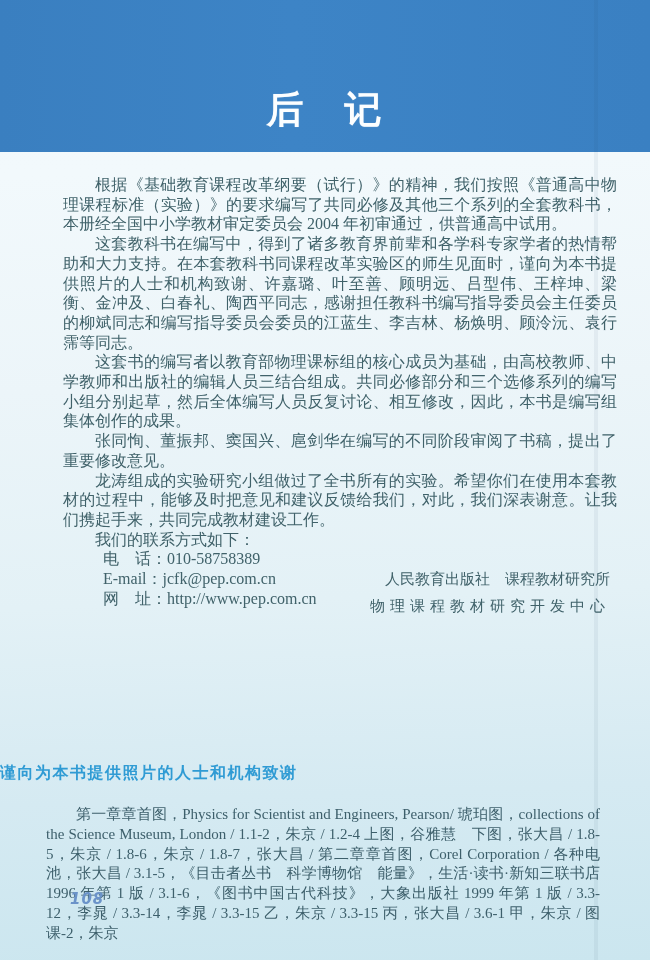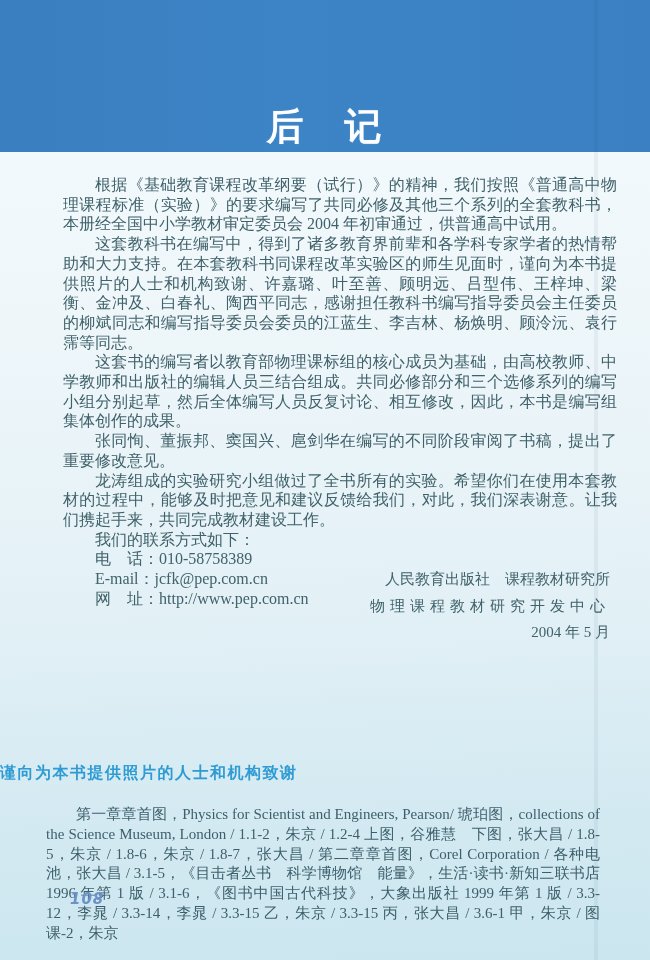--- a/index.html
+++ b/index.html
@@ -21,32 +21,32 @@
   
   .band {
     position:absolute; top:0; left:0; right:0; height:152px;
     background:linear-gradient(90deg,#3a7fc0 0%, #3d84c6 45%, #3a80c2 100%);
     display:flex; align-items:flex-end; justify-content:center;
   }
   .band-title {
     color:#fcfeff;
     font-size:37px; font-weight:bold;
     letter-spacing:2px;
-    padding-bottom:0;
+    padding-bottom:17px;
     text-shadow:0 0 1px rgba(255,255,255,.4);
   }
   
   .content {
     position:absolute; top:175px; left:63px; width:554px;
     color:#40626a; font-size:16px; line-height:19.7px;
     text-align:justify;
   }
   .content p { margin:0; text-indent:2em; }
   .contact-line { margin:0; text-indent:2em; }
-  .contact-line .lbl { letter-spacing:0; }
+  .contact-line .lbl { letter-spacing:0;margin-left:8px; }
   
   .signature {
     position:absolute; top:566px; right:40px; width:310px;
     text-align:center; color:#40626a;
     font-size:15px; line-height:26.5px;
   }
   .signature div { white-space:nowrap;text-align:right; }
   .signature .ls { letter-spacing:5px; }
   
   .credits-title {
@@ -84,21 +84,20 @@
     <p>龙涛组成的实验研究小组做过了全书所有的实验。希望你们在使用本套教材的过程中，能够及时把意见和建议反馈给我们，对此，我们深表谢意。让我们携起手来，共同完成教材建设工作。</p>
     <p>我们的联系方式如下：</p>
     <p class="contact-line"><span class="lbl">电　话：</span><span>010-58758389</span></p>
     <p class="contact-line"><span class="lbl">E-mail：</span><span>jcfk@pep.com.cn</span></p>
     <p class="contact-line"><span class="lbl">网　址：</span><span>http://www.pep.com.cn</span></p>
   </div>
 
   <div class="signature">
     <div>人民教育出版社　课程教材研究所</div>
     <div class="ls">物理课程教材研究开发中心</div>
-    <div>2004 年 5 月</div>
   </div>
 
   <div class="credits-title">谨向为本书提供照片的人士和机构致谢</div>
 
   <div class="credits">第一章章首图，Physics for Scientist and Engineers, Pearson/ 琥珀图，collections of the Science Museum, London / 1.1-2，朱京 / 1.2-4 上图，谷雅慧　下图，张大昌 / 1.8-5，朱京 / 1.8-6，朱京 / 1.8-7，张大昌 / 第二章章首图，Corel Corporation / 各种电池，张大昌 / 3.1-5，《目击者丛书　科学博物馆　能量》，生活·读书·新知三联书店 1996 年第 1 版 / 3.1-6，《图书中国古代科技》，大象出版社 1999 年第 1 版 / 3.3-12，李晁 / 3.3-14，李晁 / 3.3-15 乙，朱京 / 3.3-15 丙，张大昌 / 3.6-1 甲，朱京 / 图课-2，朱京</div>
 
   <div class="pagenum">108</div>
 
   <div class="fold"></div>
 </div>

